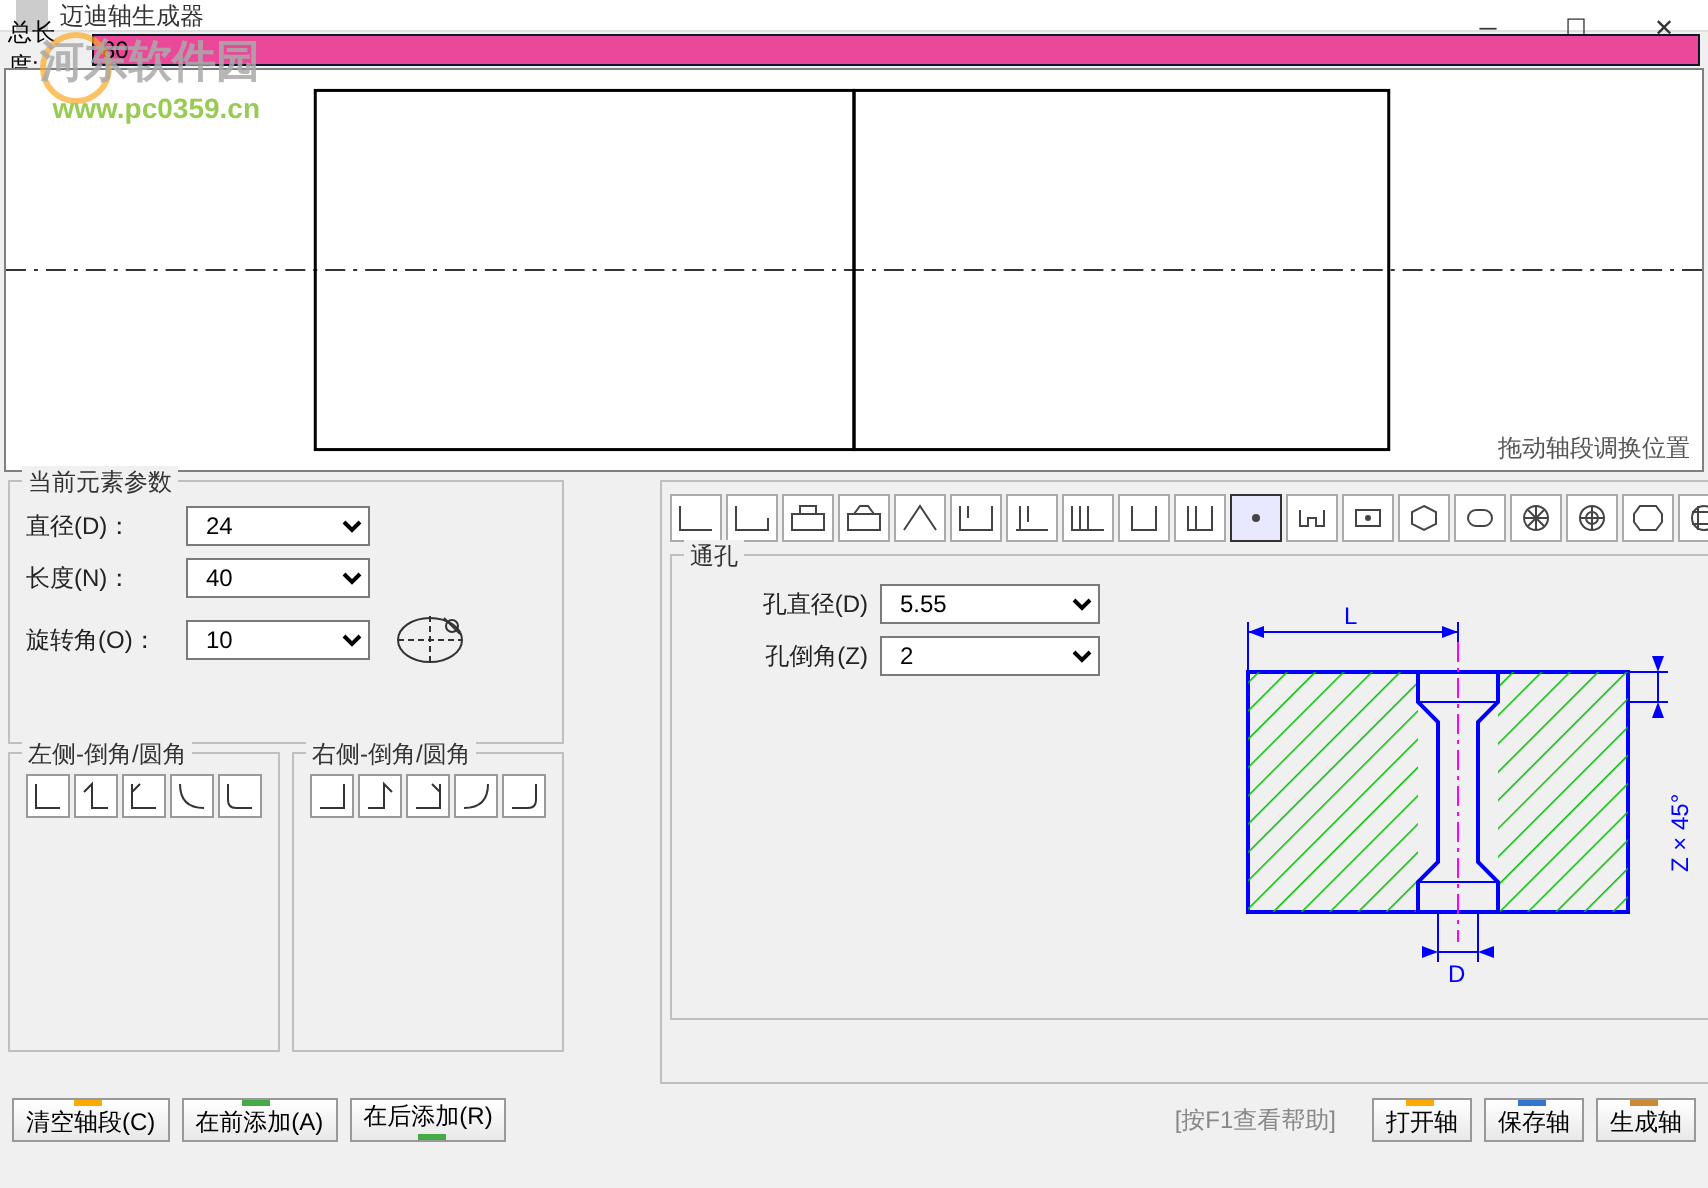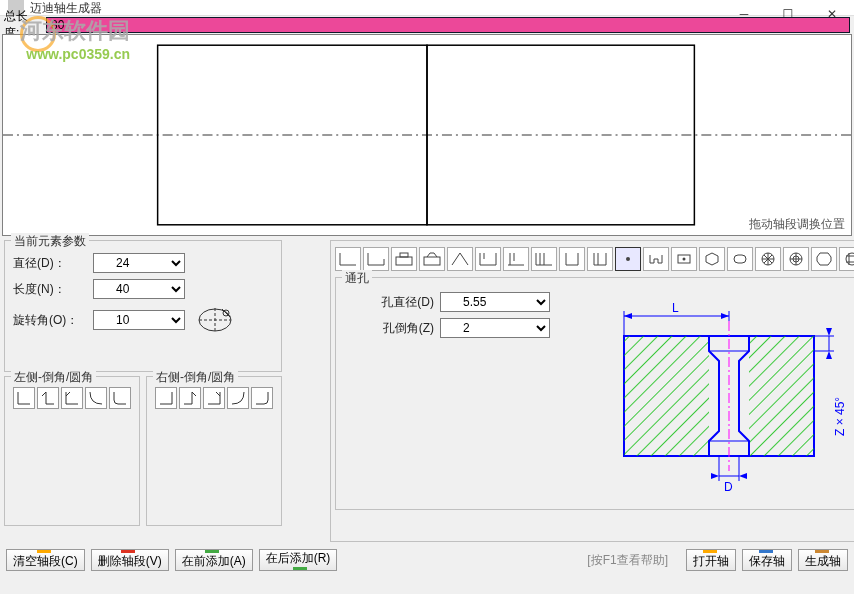--- a/index.html
+++ b/index.html
@@ -24,21 +24,21 @@
     .shaft-draw { position: absolute; top: 0; left: 0; width: 100%; height: 100%; }
     
     .lower { display: flex; gap: 16px; padding: 4px; height: 310px; }
     
     .panel-left { width: 286px; display: flex; flex-direction: column; gap: 4px; }
     .group { border: 1px solid #c0c0c0; padding: 6px 8px 8px; position: relative; background: #f0f0f0; }
     .group-title { position: absolute; top: -8px; left: 6px; background: #f0f0f0; padding: 0 3px; color: #333; }
     
     .param-row { display: flex; align-items: center; margin: 6px 0; }
     .param-row label { width: 80px; color: #222; }
-    .param-row select { width: 92px; height: 20px; border: 1px solid #7a7a7a; background: #fff; padding: 0 18px; }
+    .param-row select { width: 92px; height: 20px; border: 1px solid #7a7a7a; background: #fff; padding: 0 5px; }
     .ellipse-icon { margin-left: 10px; }
     
     .lr-groups { display: flex; gap: 6px; }
     .lr-groups .group { flex: 1; height: 150px; }
     .icon-row { display: flex; gap: 2px; margin-top: 4px; }
     .mini-icon { width: 22px; height: 22px; border: 1px solid #999; background: #fff; display: flex; align-items: center; justify-content: center; }
     
     .panel-right { flex: 1; display: flex; flex-direction: column; margin-left: 32px; }
     .big-group { border: 1px solid #c0c0c0; flex: 1; padding: 4px; background: #f0f0f0; }
     .feature-icons { display: flex; gap: 2px; padding: 2px 0 6px; flex-wrap: nowrap; }
@@ -351,24 +351,20 @@
     </div>
   </div>
 </div>
 
 <div class="bottom-bar">
   <div class="btn">
       <span class="bicon ic-yel"></span>
       <span>清空轴段(C)</span>
     </div>
   <div class="btn">
-      <span class="bicon ic-red"></span>
-      <span>删除轴段(V)</span>
-    </div>
-  <div class="btn">
       <span class="bicon ic-green"></span>
       <span>在前添加(A)</span>
     </div>
   <div class="btn">
       <span>在后添加(R)</span> 
       <span class="bicon ic-green" style="margin-left:3px;margin-right:0;"></span>
     </div>
   <div class="spacer"></div>
   <div class="hint">[按F1查看帮助]</div>
   <div class="btn">

